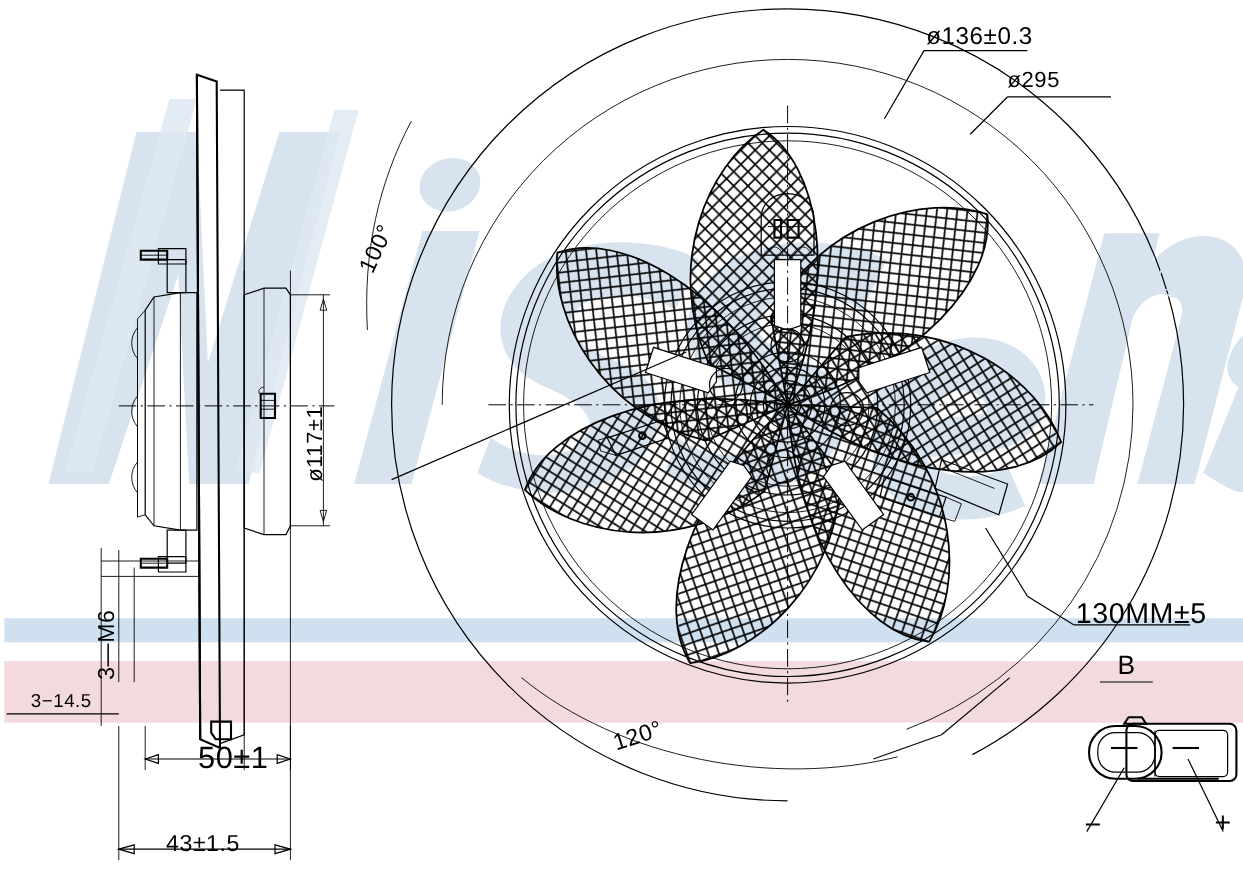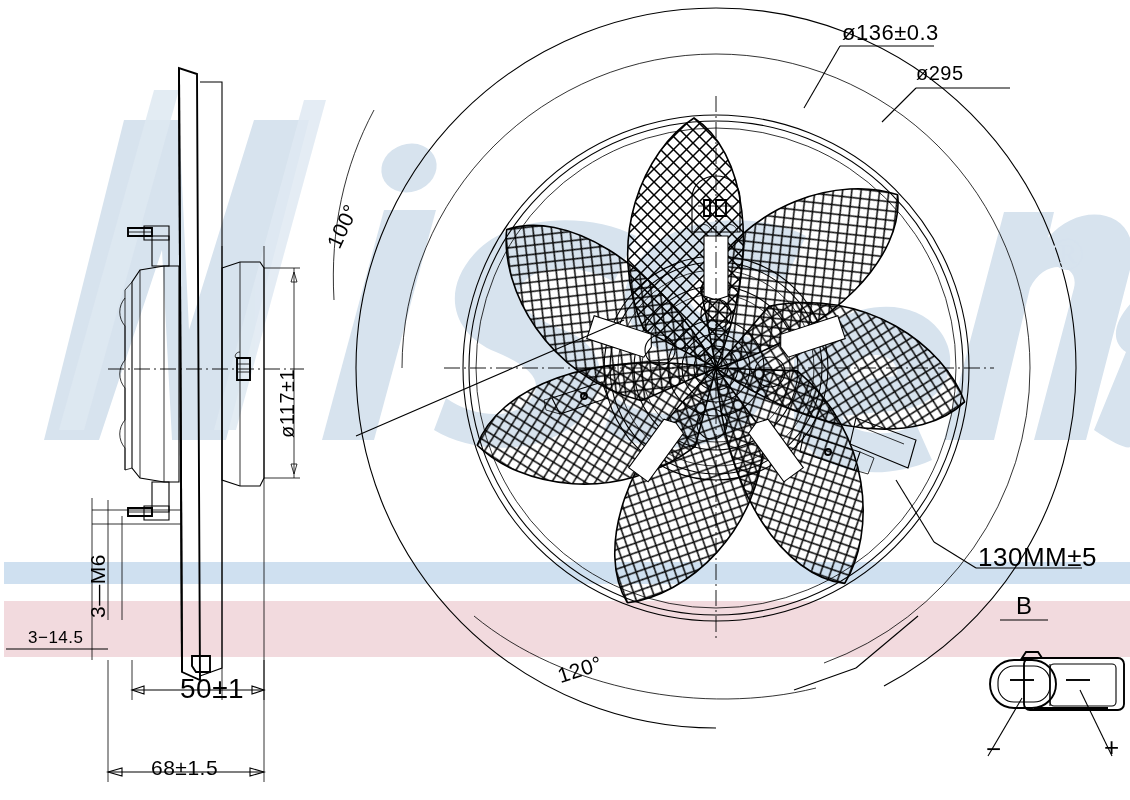--- a/index.html
+++ b/index.html
@@ -280,21 +280,21 @@
   <div class="dim-label" style="left:558px;top:664px;font-size:21px;transform:rotate(-18deg);transform-origin:0 100%;">120°</div>
 
   <div class="dim-label" style="left:974px;top:542px;font-size:26px;">130MM±5</div>
 
   <div class="dim-label rot-90" style="left:82px;top:618px;font-size:21px;transform:rotate(-90deg);">3—M6</div>
 
   <div class="dim-label" style="left:4px;top:628px;font-size:17px;margin-left:20px;">3−14.5</div>
 
   <div class="dim-label" style="left:176px;top:673px;font-size:28px;">50±1</div>
 
-  <div class="dim-label" style="left:147px;top:756px;font-size:21px;">68±1.5</div>
+  <div class="dim-label" style="left:147px;top:756px;font-size:21px;">43±1.5</div>
 
   <div class="dim-label" style="left:1012px;top:592px;font-size:24px;">B</div>
 
   <div class="dim-label" style="left:982px;top:734px;font-size:26px;">−</div>
 
   <div class="dim-label" style="left:1100px;top:732px;font-size:26px;">+</div>
 
   <div class="tm" style="left:1046px;top:232px;font-size:46px;line-height:1;">®</div>
 
 </div>

